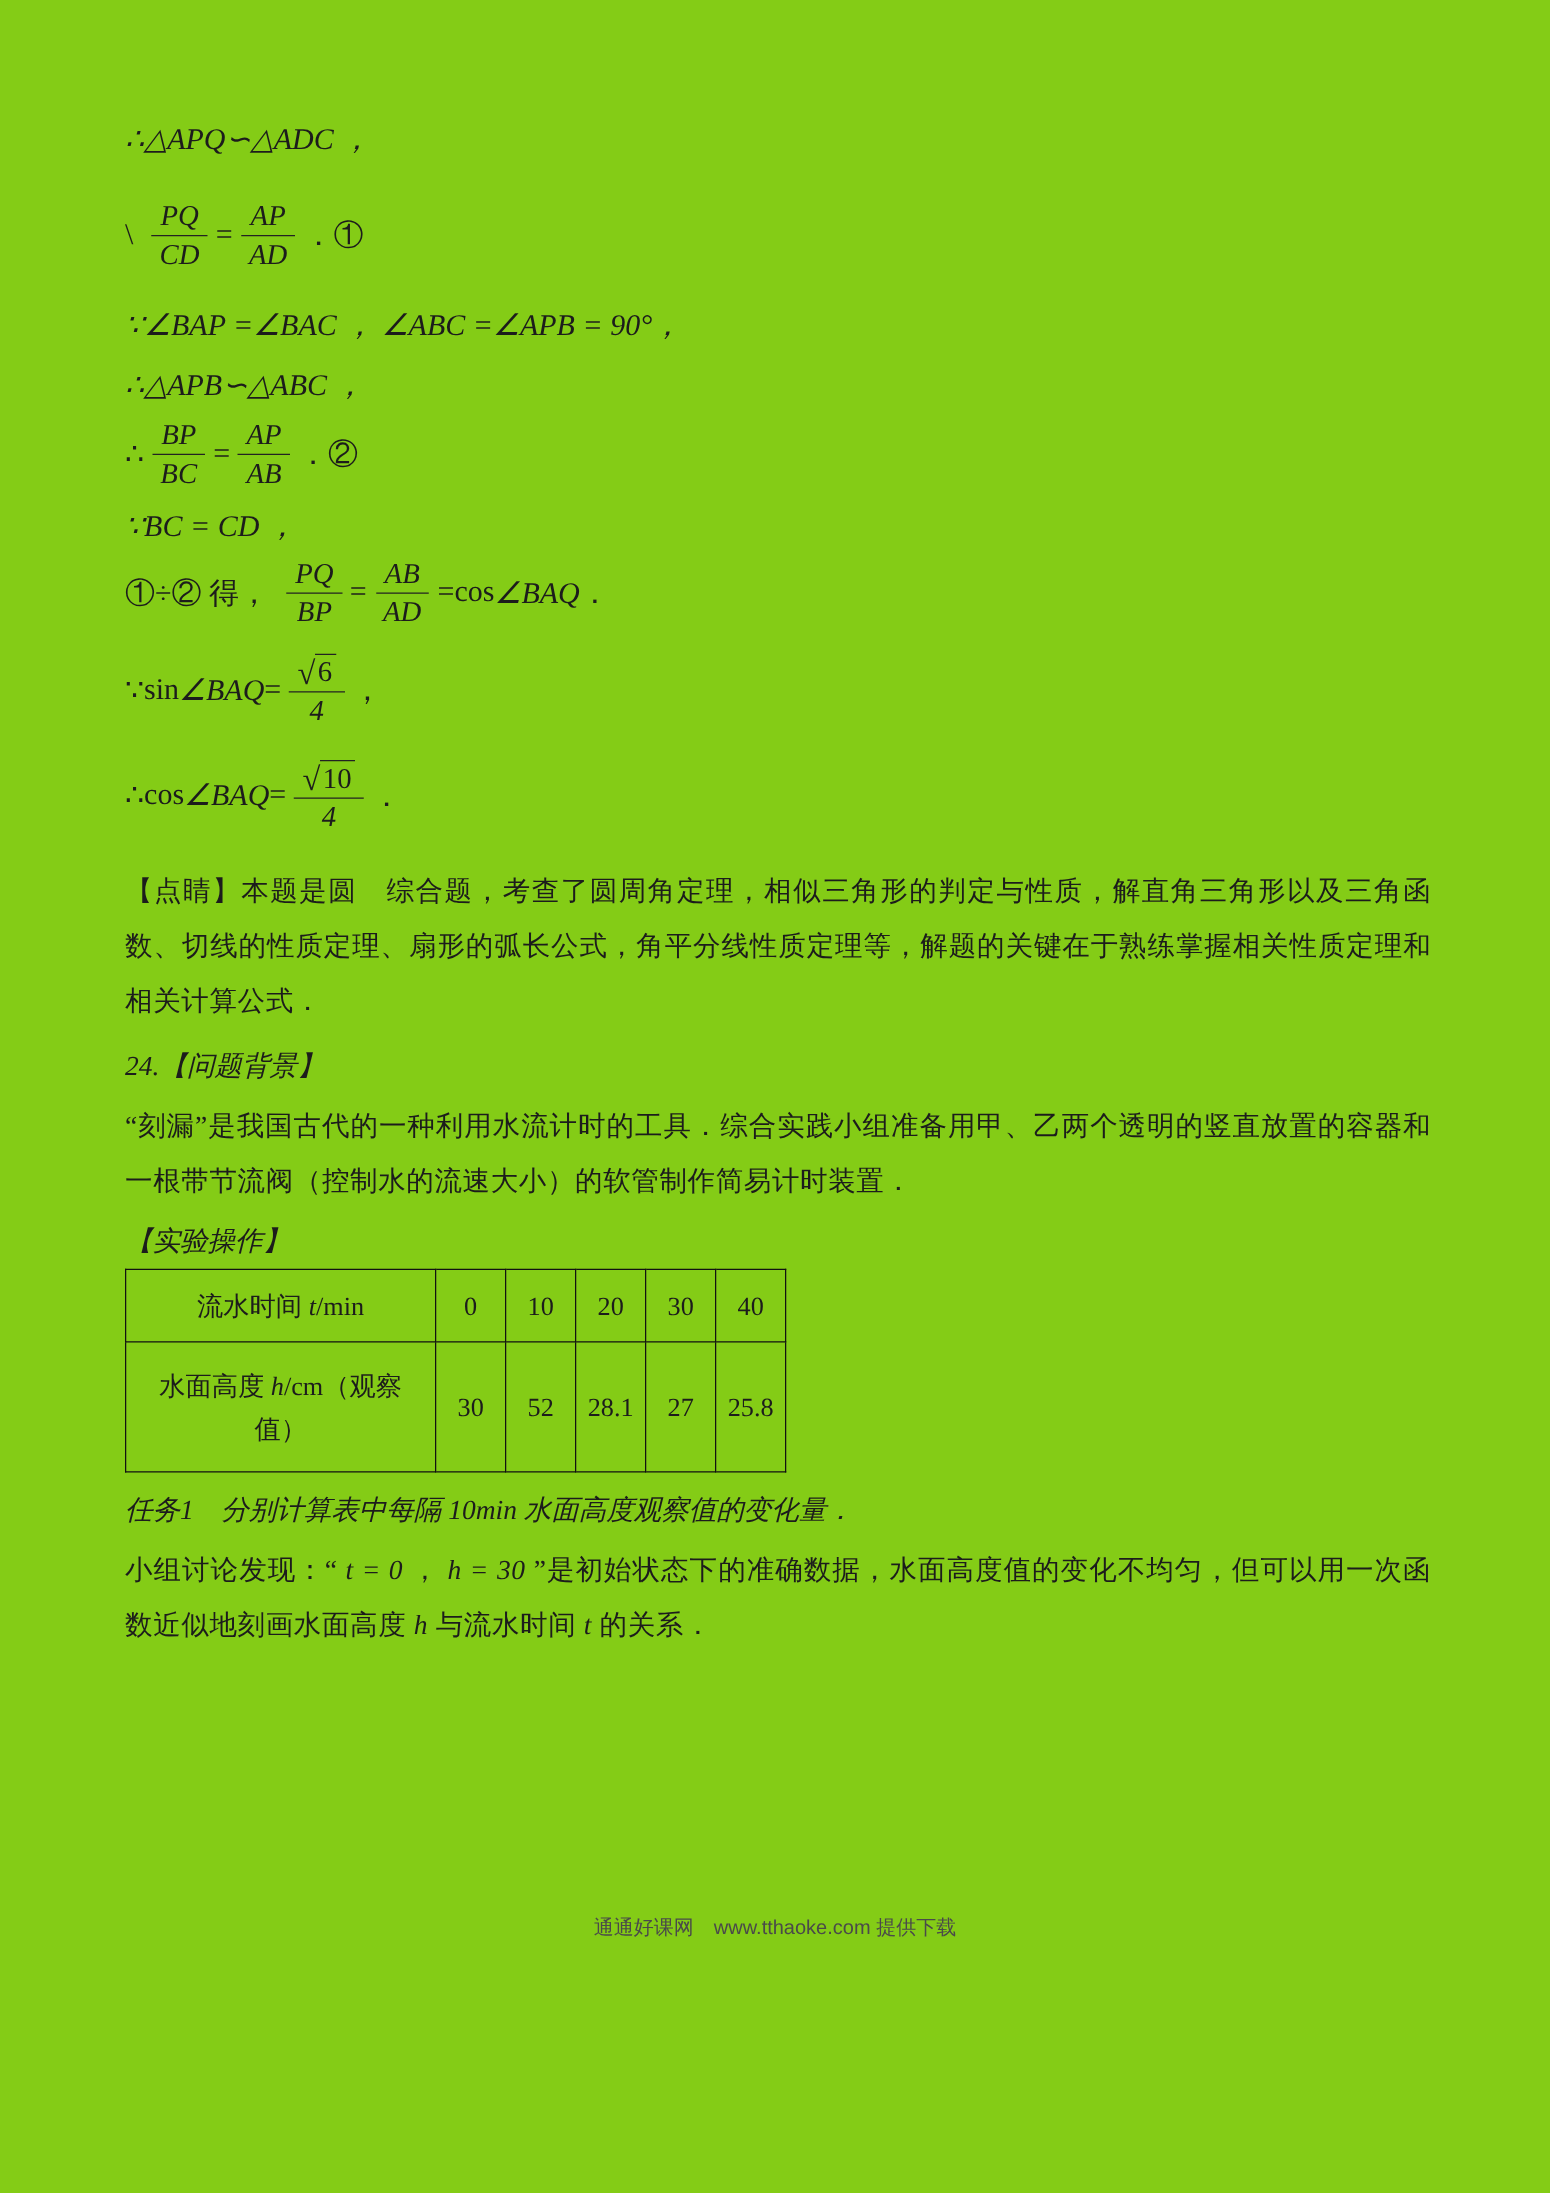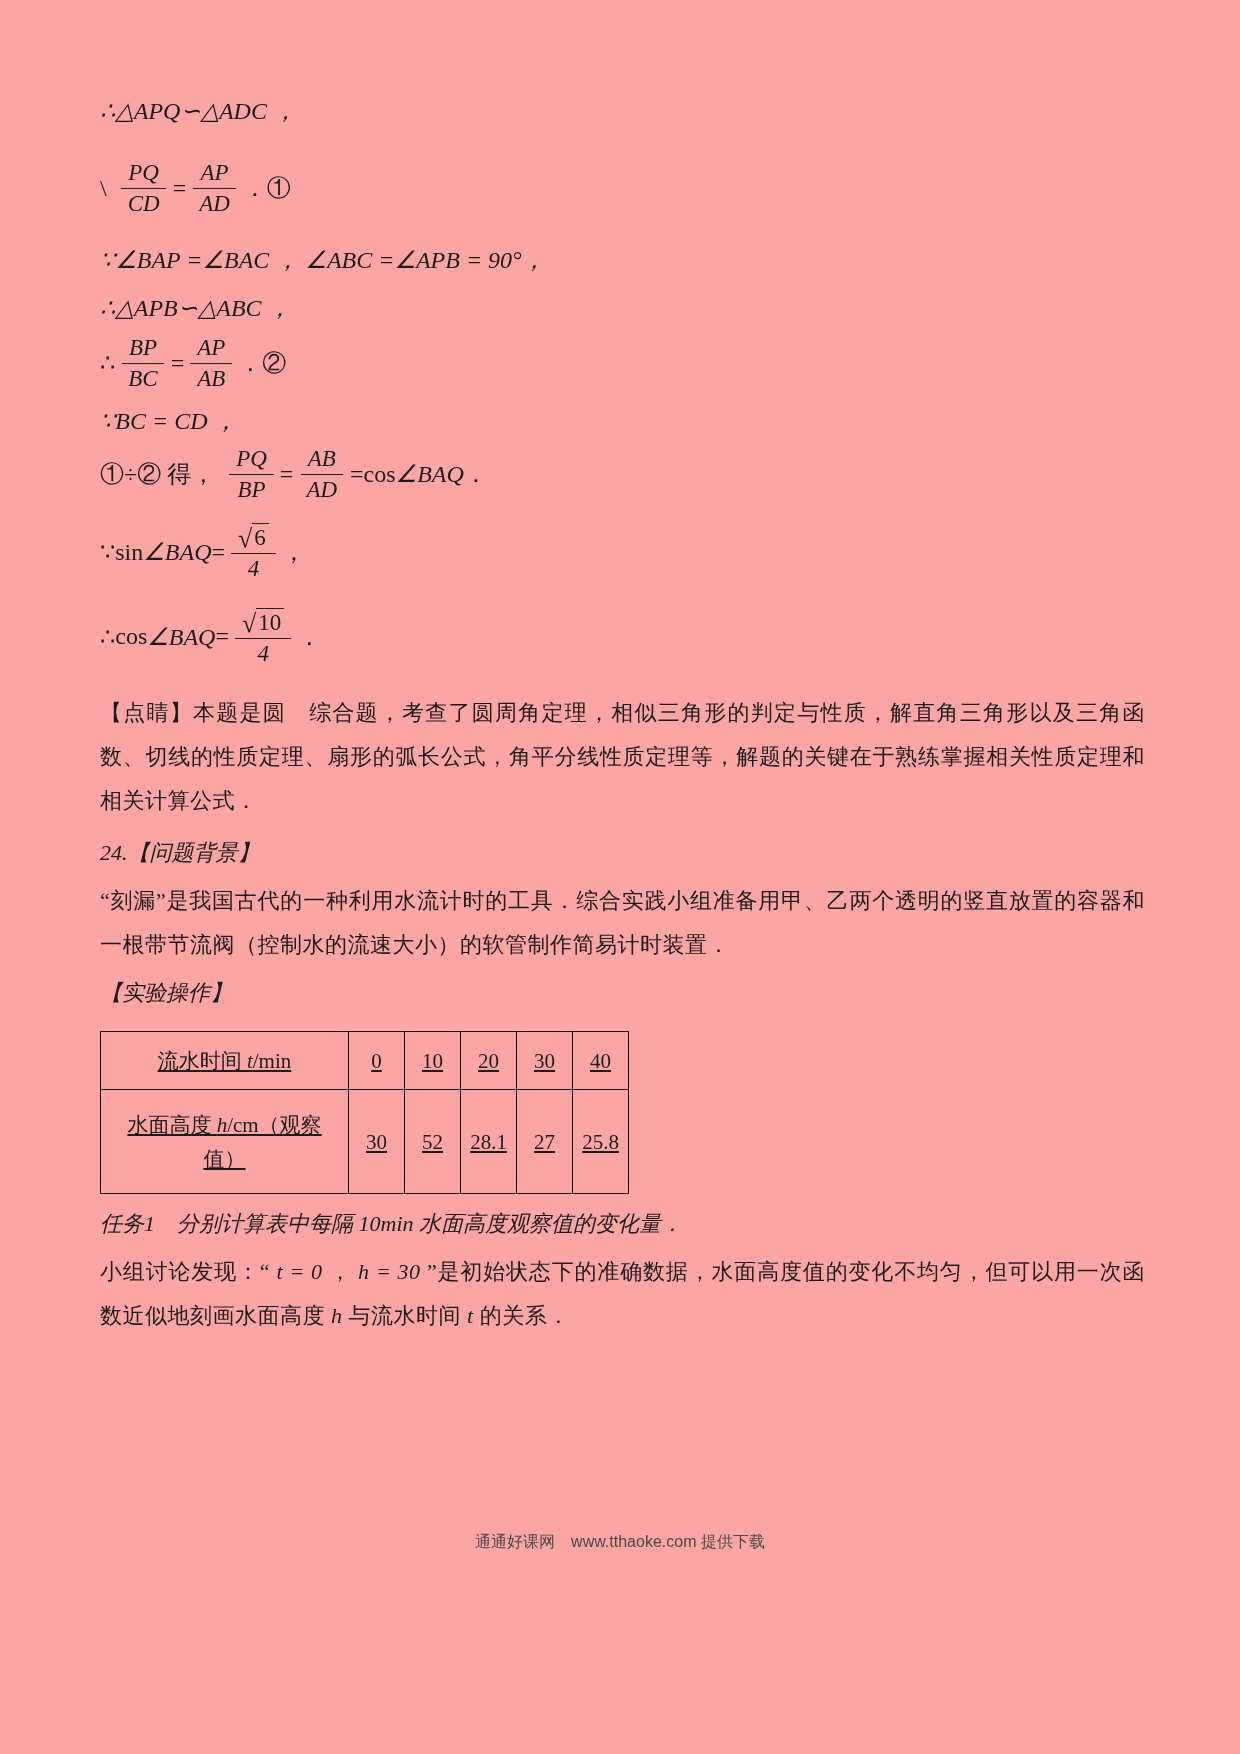--- a/index.html
+++ b/index.html
@@ -2,21 +2,21 @@
 <html><head>
 <meta charset="utf-8">
 <style>
   * { margin: 0; padding: 0; box-sizing: border-box; }
   html, body { background: #888; }
   .page {
     position: relative;
     width: 1240px;
     height: 1754px;
     margin: 0 auto;
-    background: #fca5a5;
+    background: #84cc16;
     font-family: "Liberation Serif", serif;
     color: #1c1c1c;
     overflow: hidden;
   }
   .content {
     position: absolute;
     left: 100px;
     top: 0;
     width: 1045px;
   }
@@ -54,23 +54,22 @@
     font-size: 22px;
     line-height: 44px;
     text-align: justify;
     letter-spacing: 0.5px;
   }
   .hline { font-size: 22px; line-height: 44px; font-style: italic; }
   .ital { font-style: italic; font-family: "Liberation Serif", serif; }
   
   table.data {
     border-collapse: collapse;
-    margin-top: 16px;
+    margin-top: 0;
     table-layout: fixed;
-    text-decoration: underline;
   }
   table.data td {
     border: 1.6px solid #111;
     text-align: center;
     vertical-align: middle;
     font-size: 21px;
     padding: 4px 6px;
     line-height: 34px;
   }
   td.lbl { width: 248px; }

